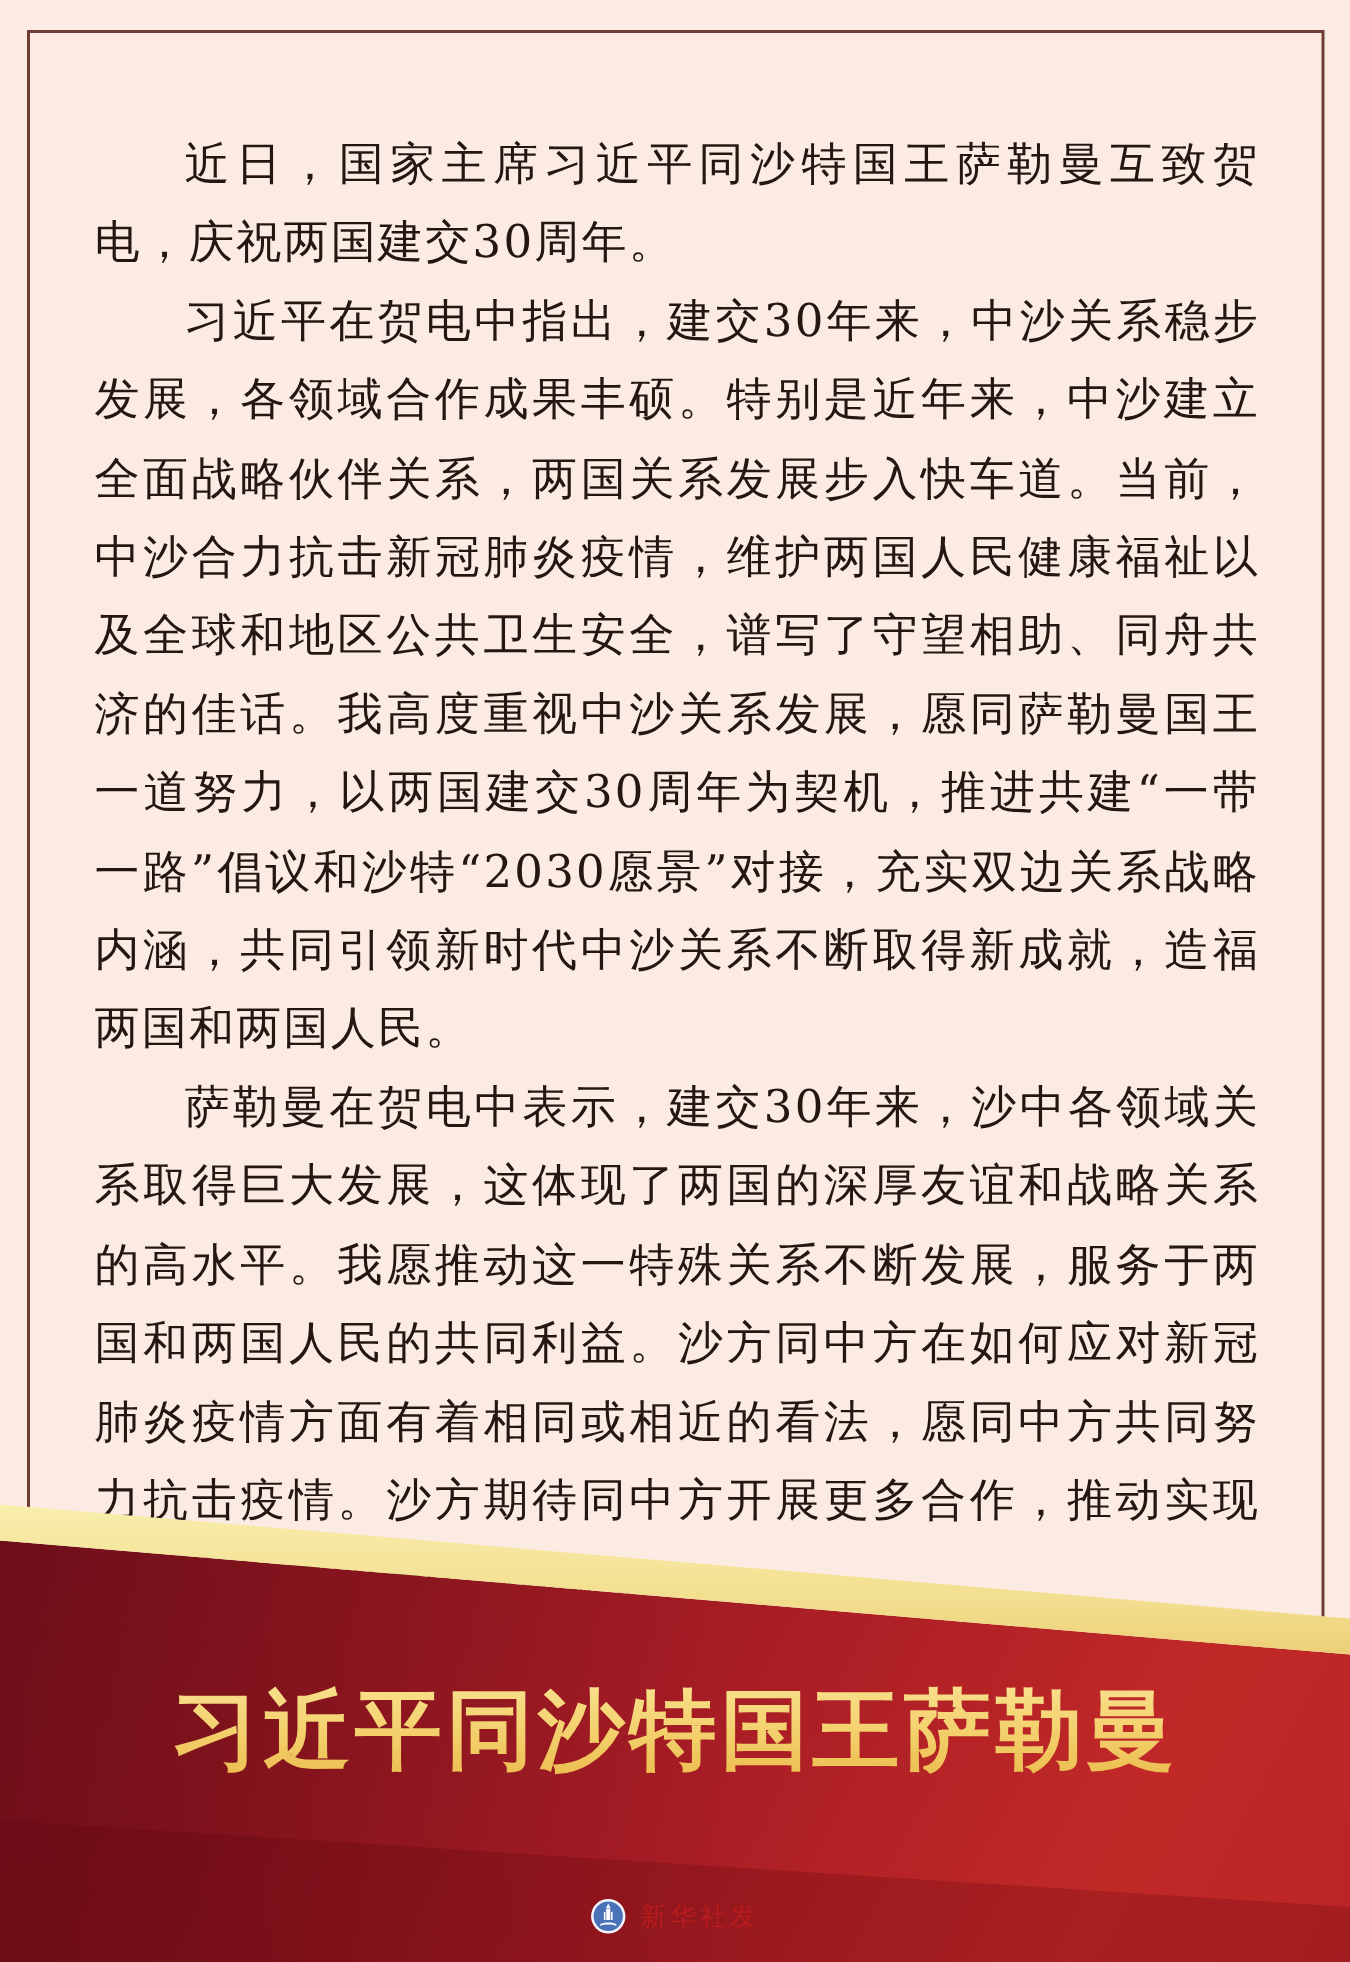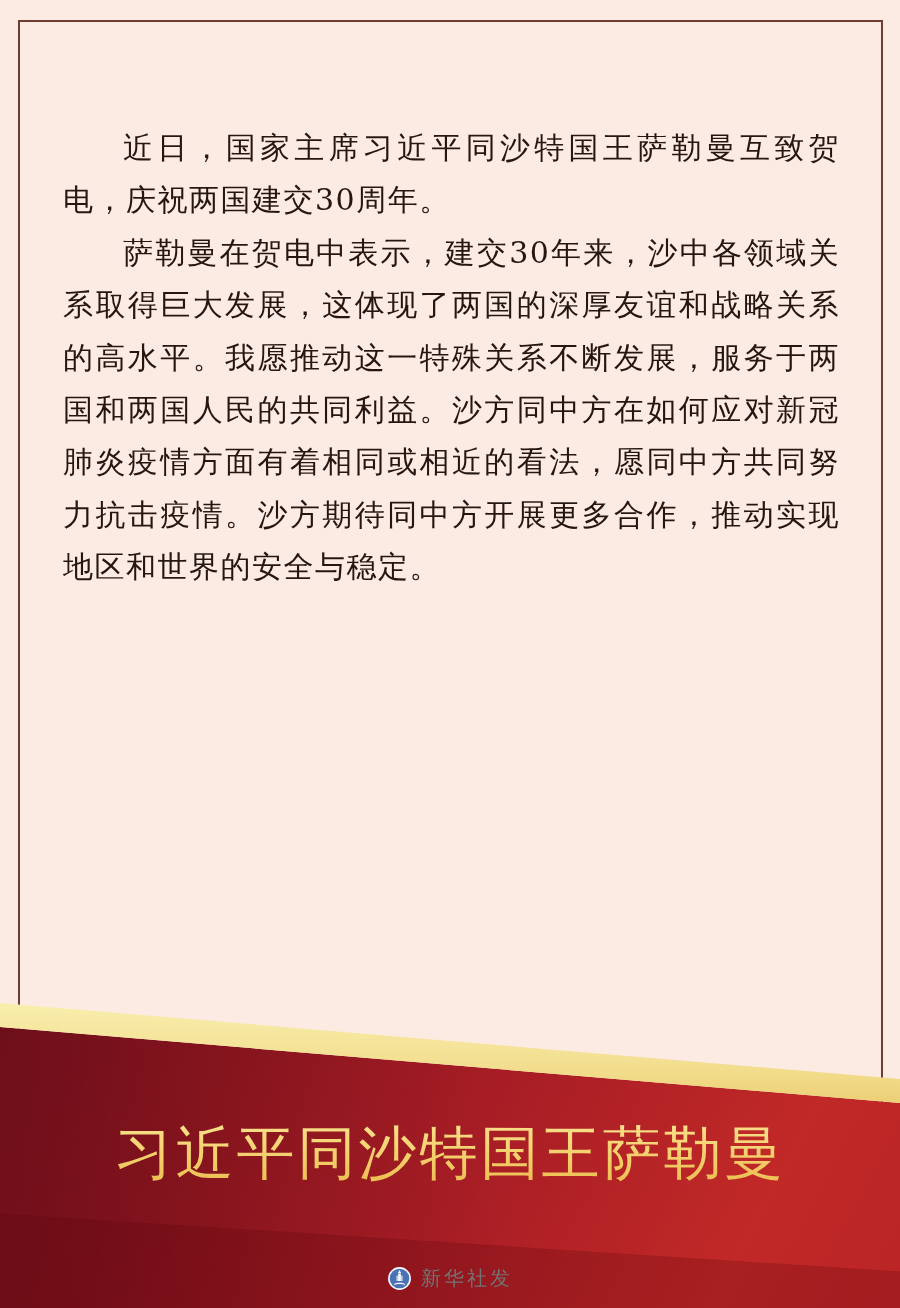--- a/index.html
+++ b/index.html
@@ -19,21 +19,20 @@
     pointer-events: none;
   }
   .article {
     position: absolute;
     left: 63px; right: 60px; top: 84px;
     color: #241712;
     font-size: 30px;
     line-height: 52.4px;
     letter-spacing: 1.5px;
     text-align: justify;
-    margin-top: 38px;
   }
   .article p {
     margin: 0;
     text-indent: 2em;
   }
   
   .banner {
     position: absolute;
     left: 0; right: 0; top: 1003px; bottom: 0;
   }
@@ -57,54 +56,55 @@
   .gold-ribbon {
     position: absolute; inset: 0;
     background: linear-gradient(to bottom,
       #f9eead 0%, #f2dd8d 22%, #e3bc55 48%, #cfa136 68%, #b5851f 88%, #a2751a 100%);
     clip-path: polygon(0 0, 100% 76px, 100% 100px, 0 24px);
   }
   .banner-title {
     position: absolute;
     left: 0; right: 0; top: 112px;
     text-align: center;
-    font-weight: normal;
+    font-weight: bold;
     font-size: 58px;
     line-height: 76px;
     letter-spacing: 3px;
     background: linear-gradient(to bottom, #f9e493 0%, #f3cf6b 55%, #eab94a 100%);
     -webkit-background-clip: text;
     background-clip: text;
     color: transparent;
     text-shadow: none;
   }
   .banner-title .t-line { display: block; }
   .credit-row {
     position: absolute;
     left: 0; right: 0; top: 262px;
     display: flex; align-items: center; justify-content: center;
     gap: 9px;
   }
   .credit-logo { width: 25px; height: 25px; display: block; }
   .credit-label {
-    color: #737373;
-    font-size: 20px;
+    color: #b91c1c;
+    font-size: 17px;
     letter-spacing: 3px;
     font-family: Liberation Sans, sans-serif;
   }
 </style>
 </head>
 <body>
 
 <div class="page">
 
   <div class="frame-border"></div>
 
   <div class="article">
     <p>近日，国家主席习近平同沙特国王萨勒曼互致贺电，庆祝两国建交30周年。</p>
+    <p>习近平在贺电中指出，建交30年来，中沙关系稳步发展，各领域合作成果丰硕。特别是近年来，中沙建立全面战略伙伴关系，两国关系发展步入快车道。当前，中沙合力抗击新冠肺炎疫情，维护两国人民健康福祉以及全球和地区公共卫生安全，谱写了守望相助、同舟共济的佳话。我高度重视中沙关系发展，愿同萨勒曼国王一道努力，以两国建交30周年为契机，推进共建“一带一路”倡议和沙特“2030愿景”对接，充实双边关系战略内涵，共同引领新时代中沙关系不断取得新成就，造福两国和两国人民。</p>
     <p>萨勒曼在贺电中表示，建交30年来，沙中各领域关系取得巨大发展，这体现了两国的深厚友谊和战略关系的高水平。我愿推动这一特殊关系不断发展，服务于两国和两国人民的共同利益。沙方同中方在如何应对新冠肺炎疫情方面有着相同或相近的看法，愿同中方共同努力抗击疫情。沙方期待同中方开展更多合作，推动实现地区和世界的安全与稳定。</p>
   </div>
 
   <div class="banner">
     <div class="banner-red"></div>
     <div class="banner-shade-left"></div>
     <div class="banner-shade-bottom"></div>
     <div class="gold-ribbon"></div>
 
     <div class="banner-title">

